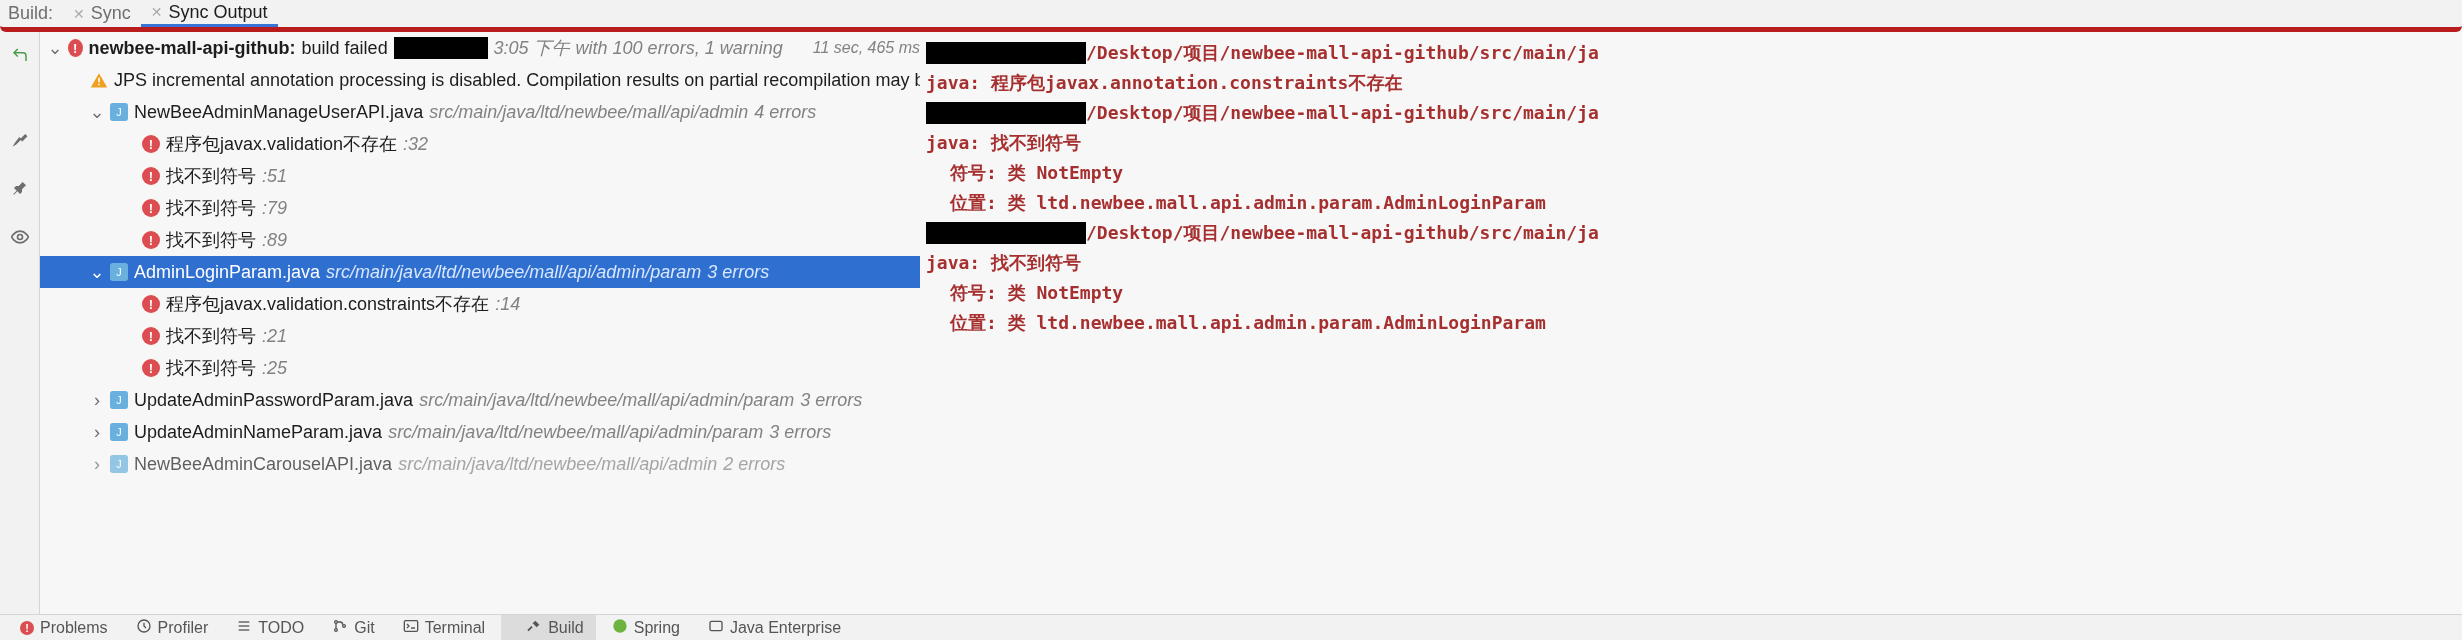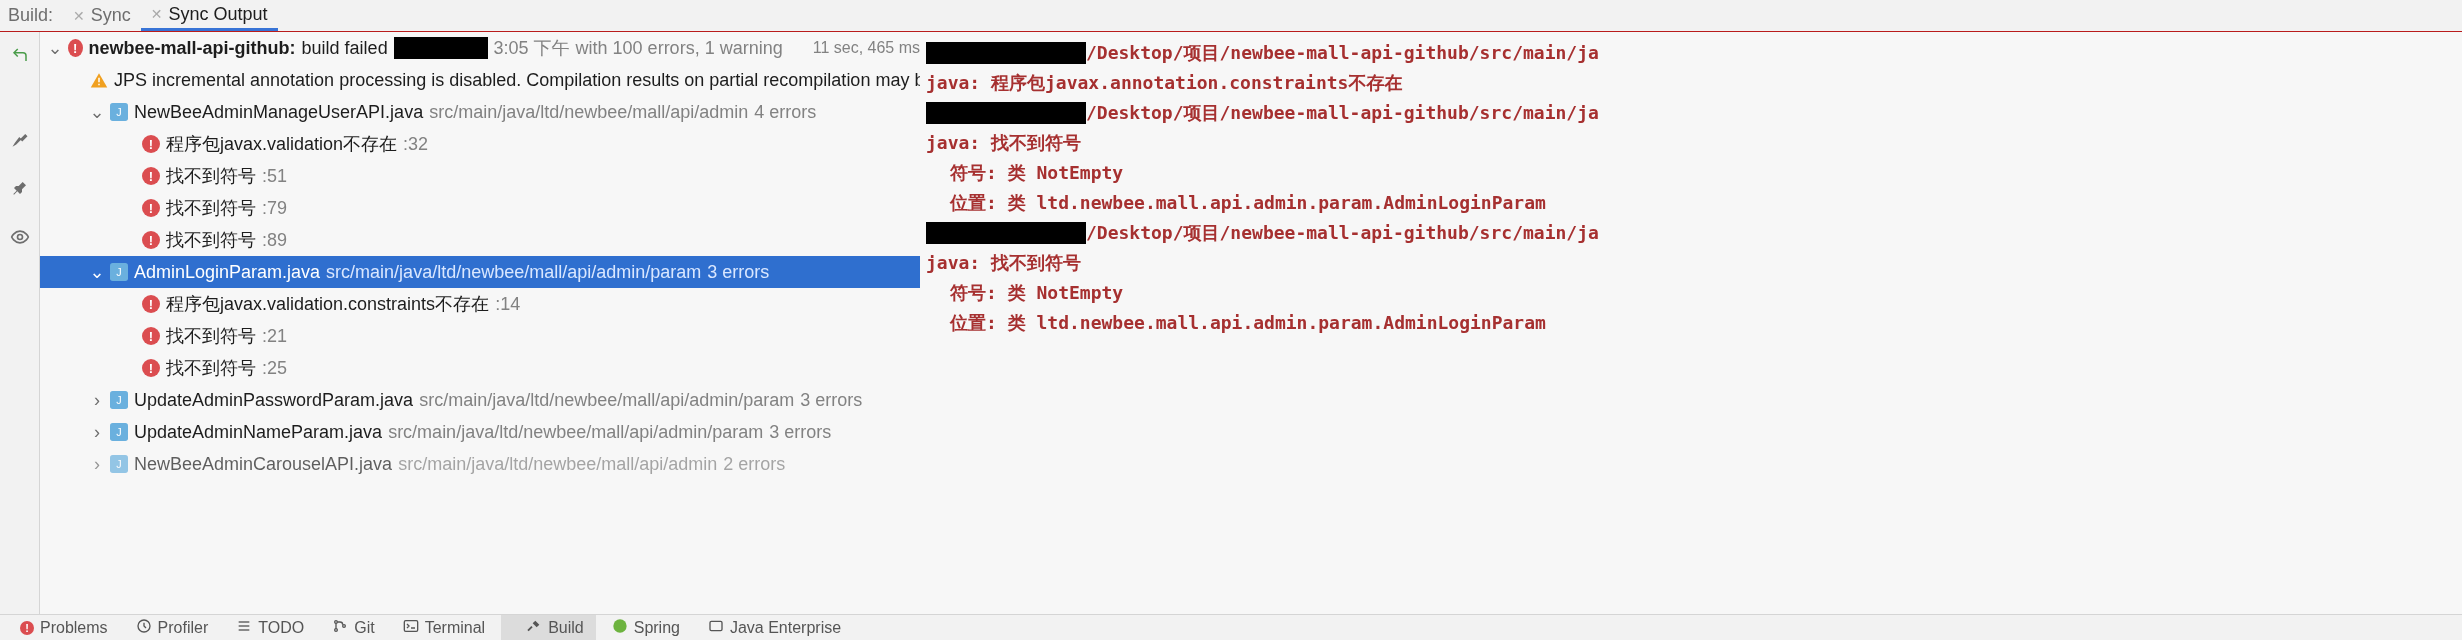--- a/index.html
+++ b/index.html
@@ -12,22 +12,23 @@
   height: 640px;
   overflow: hidden;
   display: flex;
   flex-direction: column;
 }
 .topbar {
   height: 32px;
   display: flex;
   align-items: center;
   background: #f2f2f2;
-  border-bottom: 1px solid #b91c1c;
+  border-bottom: 5px solid #b91c1c;
   padding-left: 8px;
+  border-radius: 6px;
 }
 .topbar-label { color: #6e6e6e; margin-right: 10px; }
 .tab {
   display: flex;
   align-items: center;
   padding: 0 10px;
   height: 100%;
   color: #6e6e6e;
   gap: 6px;
 }
@@ -82,21 +83,21 @@
 }
 .warn-tri {
   width: 18px; height: 16px; display: inline-flex;
   align-items: center; justify-content: center;
 }
 .file-ico {
   width: 18px; height: 18px; display: inline-flex;
   align-items: center; justify-content: center;
 }
 .bold { font-weight: 600; }
-.muted { color: #828282; }
+.muted { color: #828282; font-style: italic; }
 .black-redact { background: #000; display: inline-block; }
 .console-pane {
   flex: 1;
   background: #f7f7f7;
   padding: 6px 4px 0 6px;
   font-family: "Menlo", "Consolas", monospace;
   color: #a63030;
   font-size: 18px;
   line-height: 30px;
   overflow: hidden;

